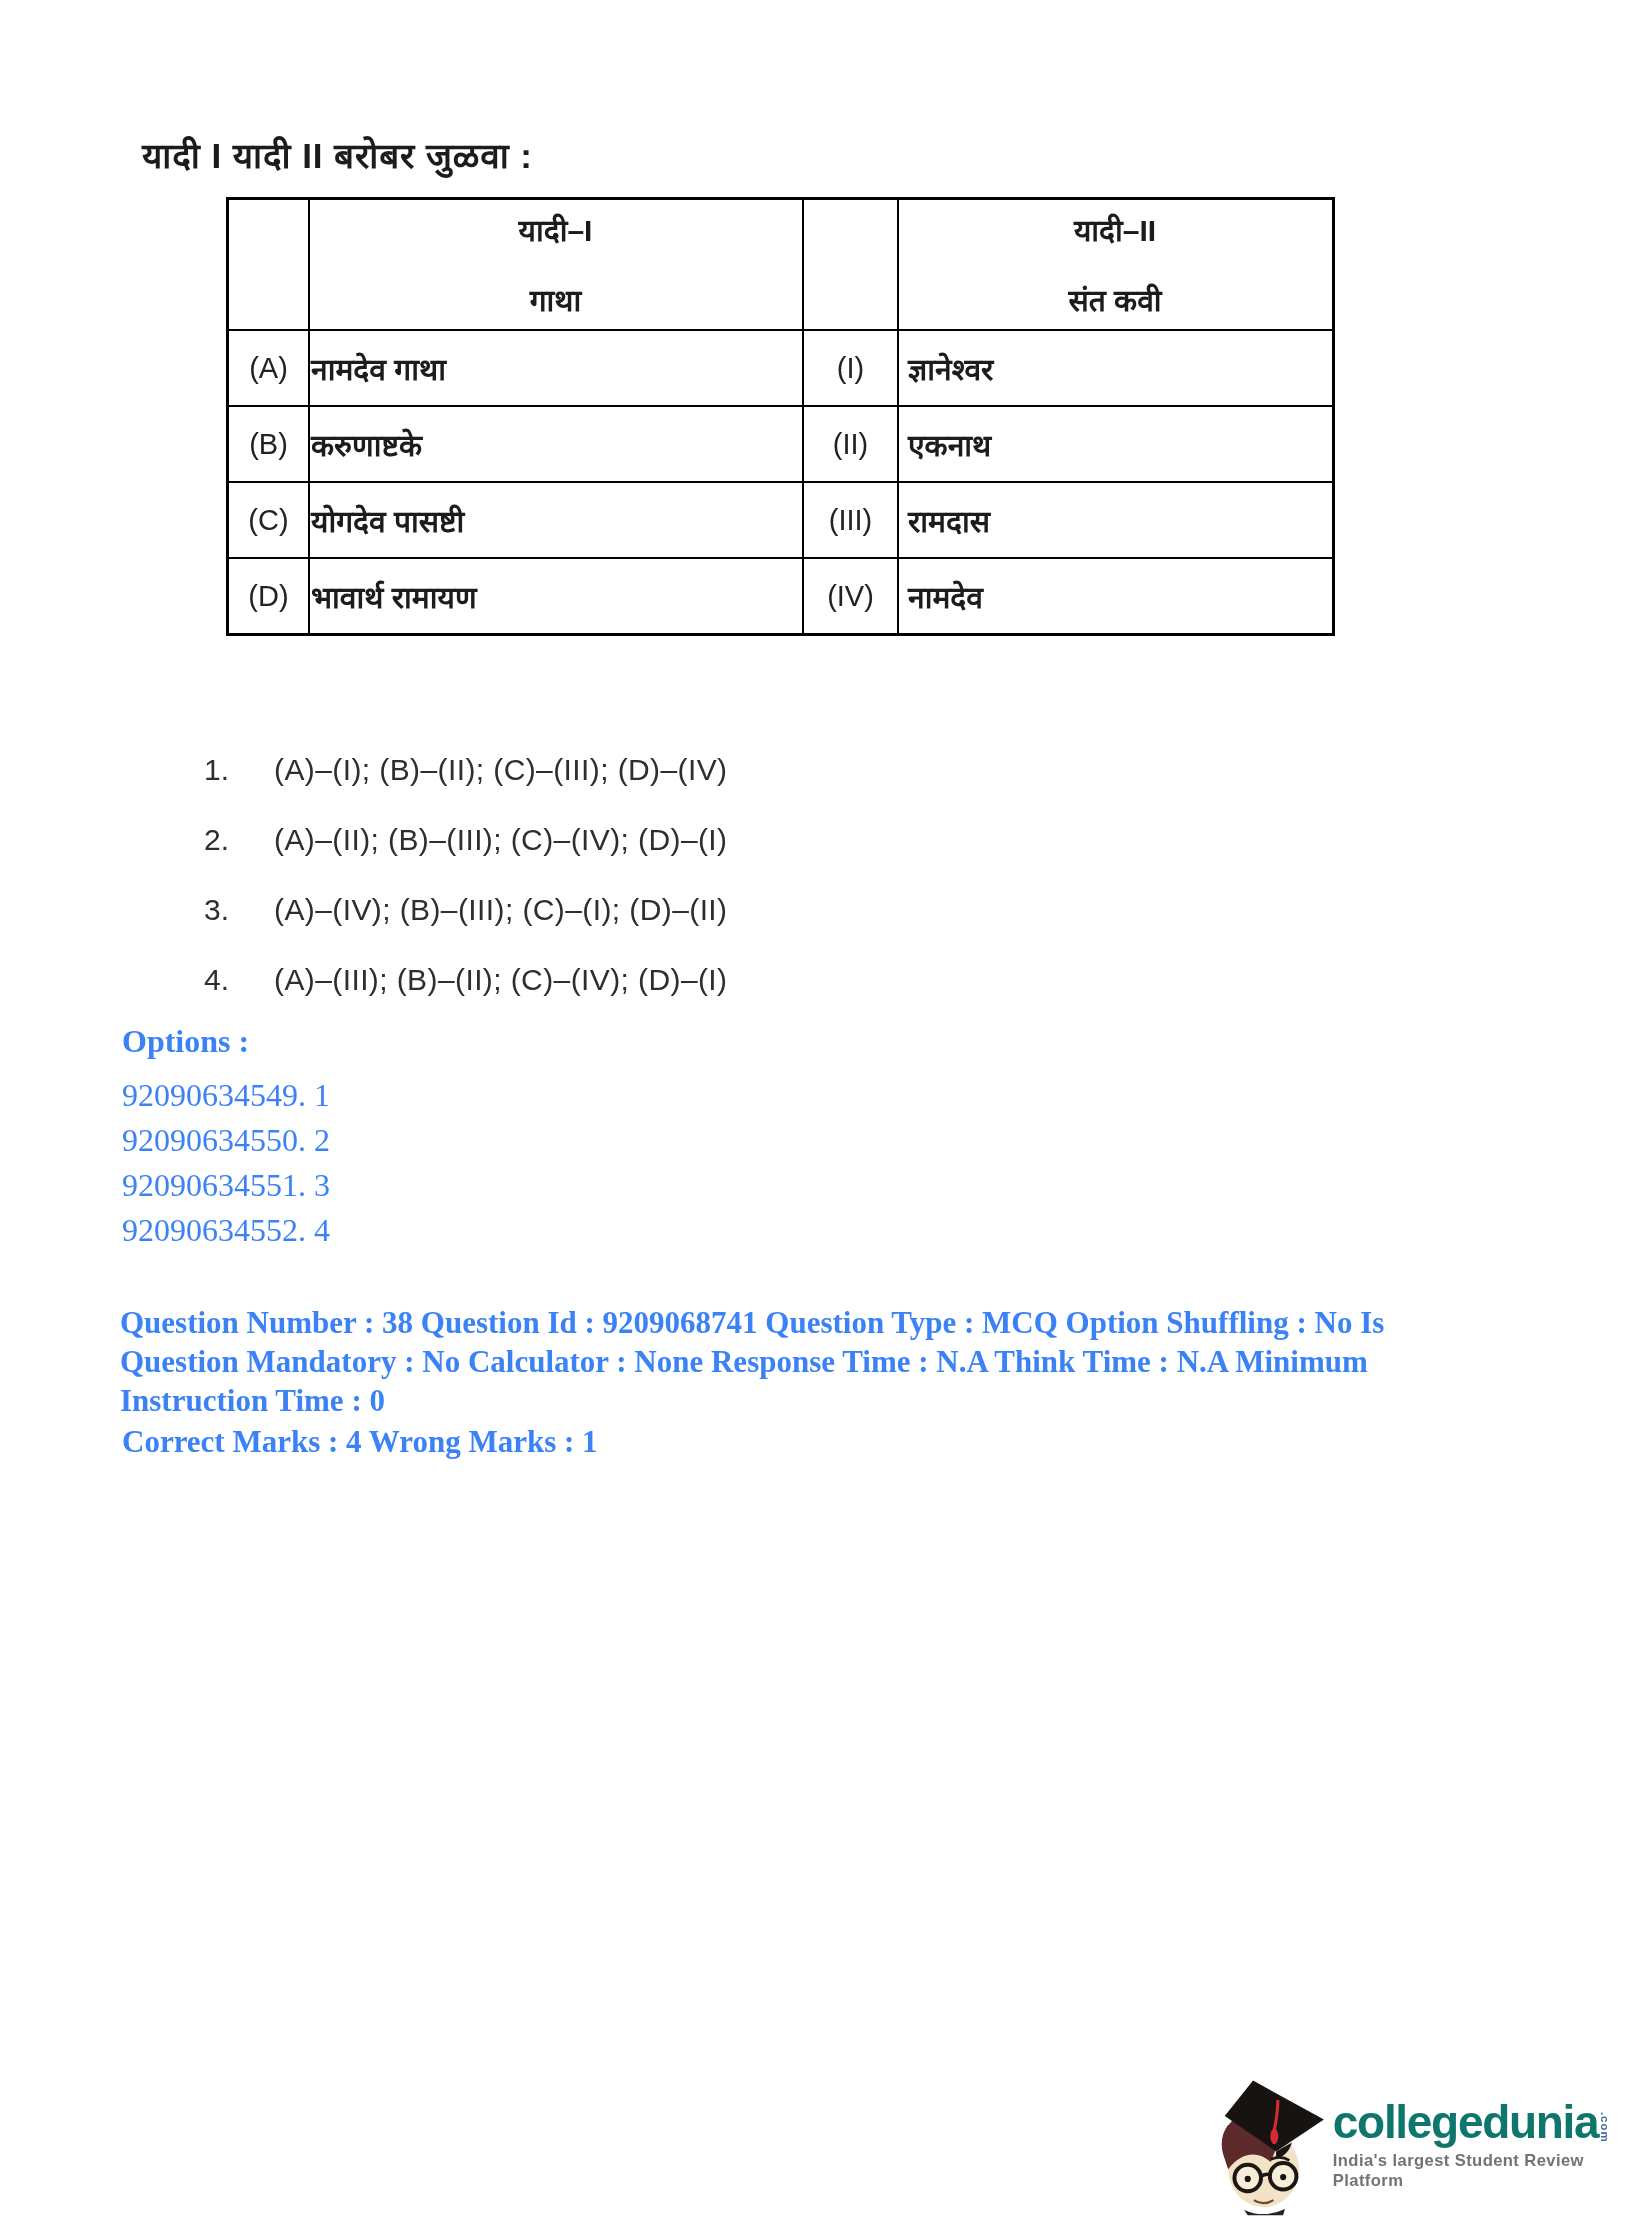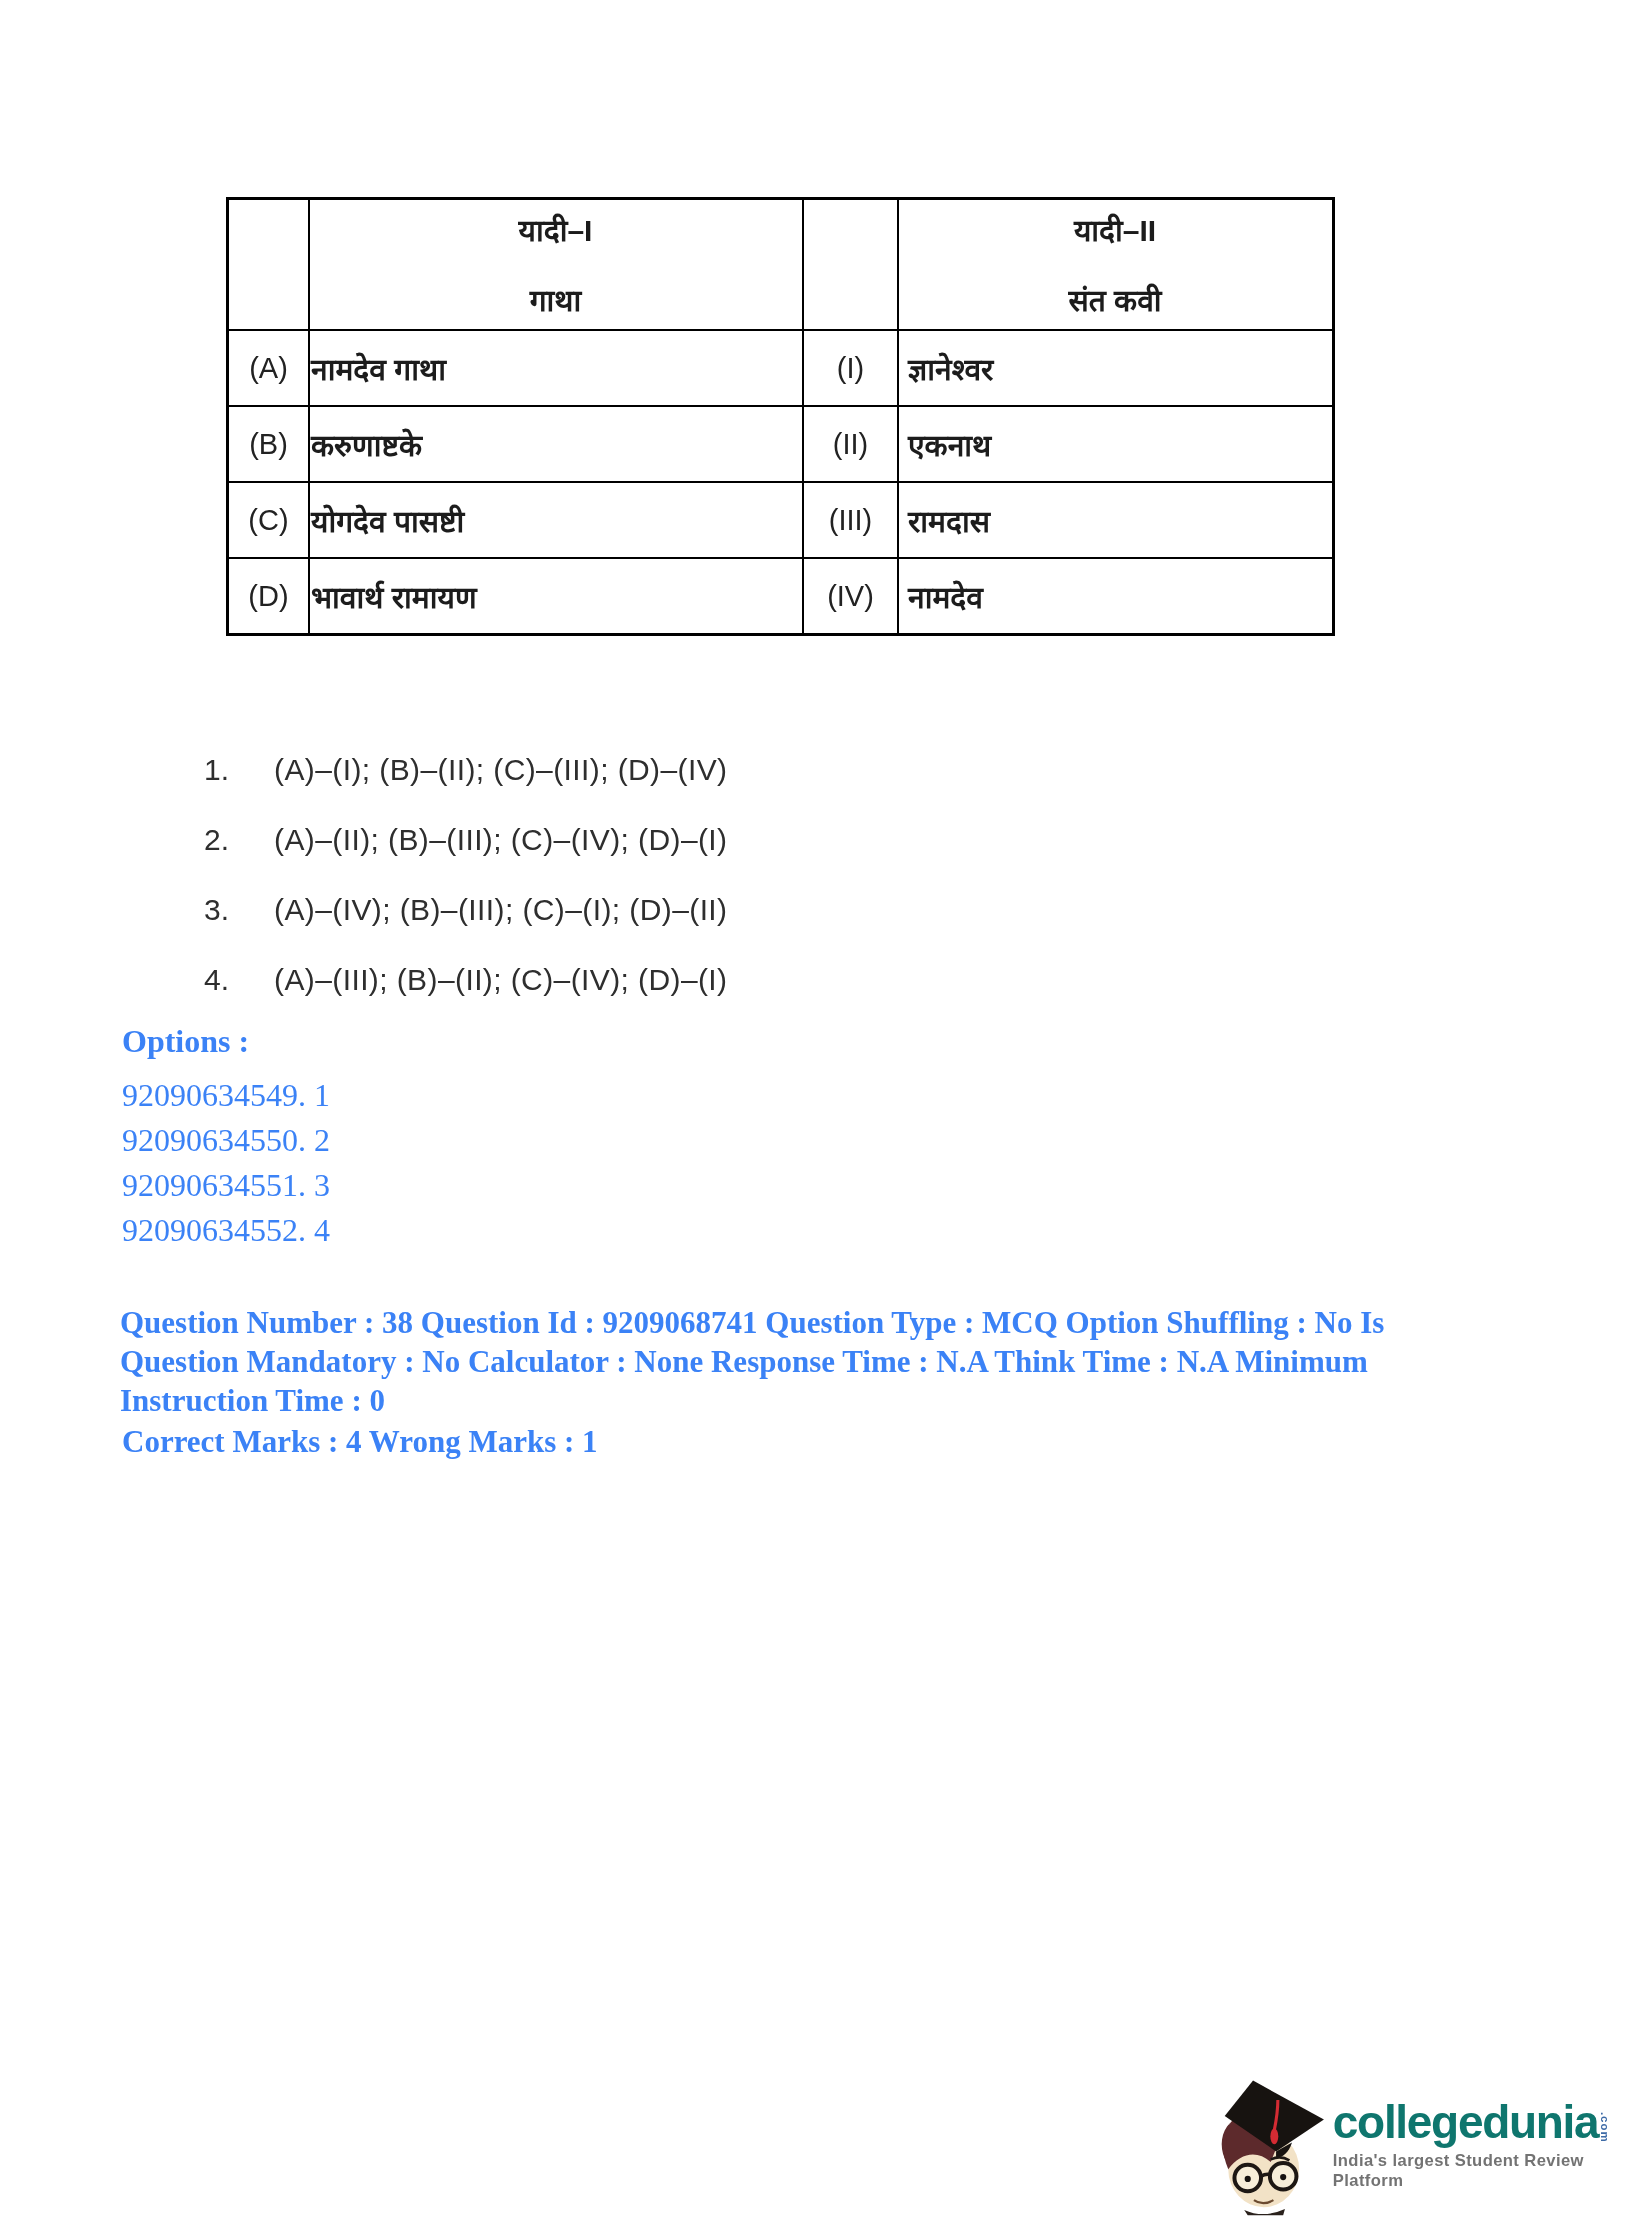--- a/index.html
+++ b/index.html
@@ -65,20 +65,21 @@
   .brand-tagline{
     margin-top:5.4px; font-size:16.6px; font-weight:bold; color:#737373;
     letter-spacing:0.4px; font-family:"Liberation Sans",sans-serif;
   }
 </style>
 </head>
 <body>
 
 <div class="page">
 
+  <div class="q-heading dev">यादी I  यादी II  बरोबर जुळवा :</div>
 
   <table class="match-table">
     <tbody>
         <tr class="head-row">
       <td class="cell-label"></td>
       <td class="cell-text1 head-cell">
         <div class="head-line1 dev">यादी–I</div>
         <div class="head-line2 dev">गाथा</div>
       </td>
       <td class="cell-roman"></td>

